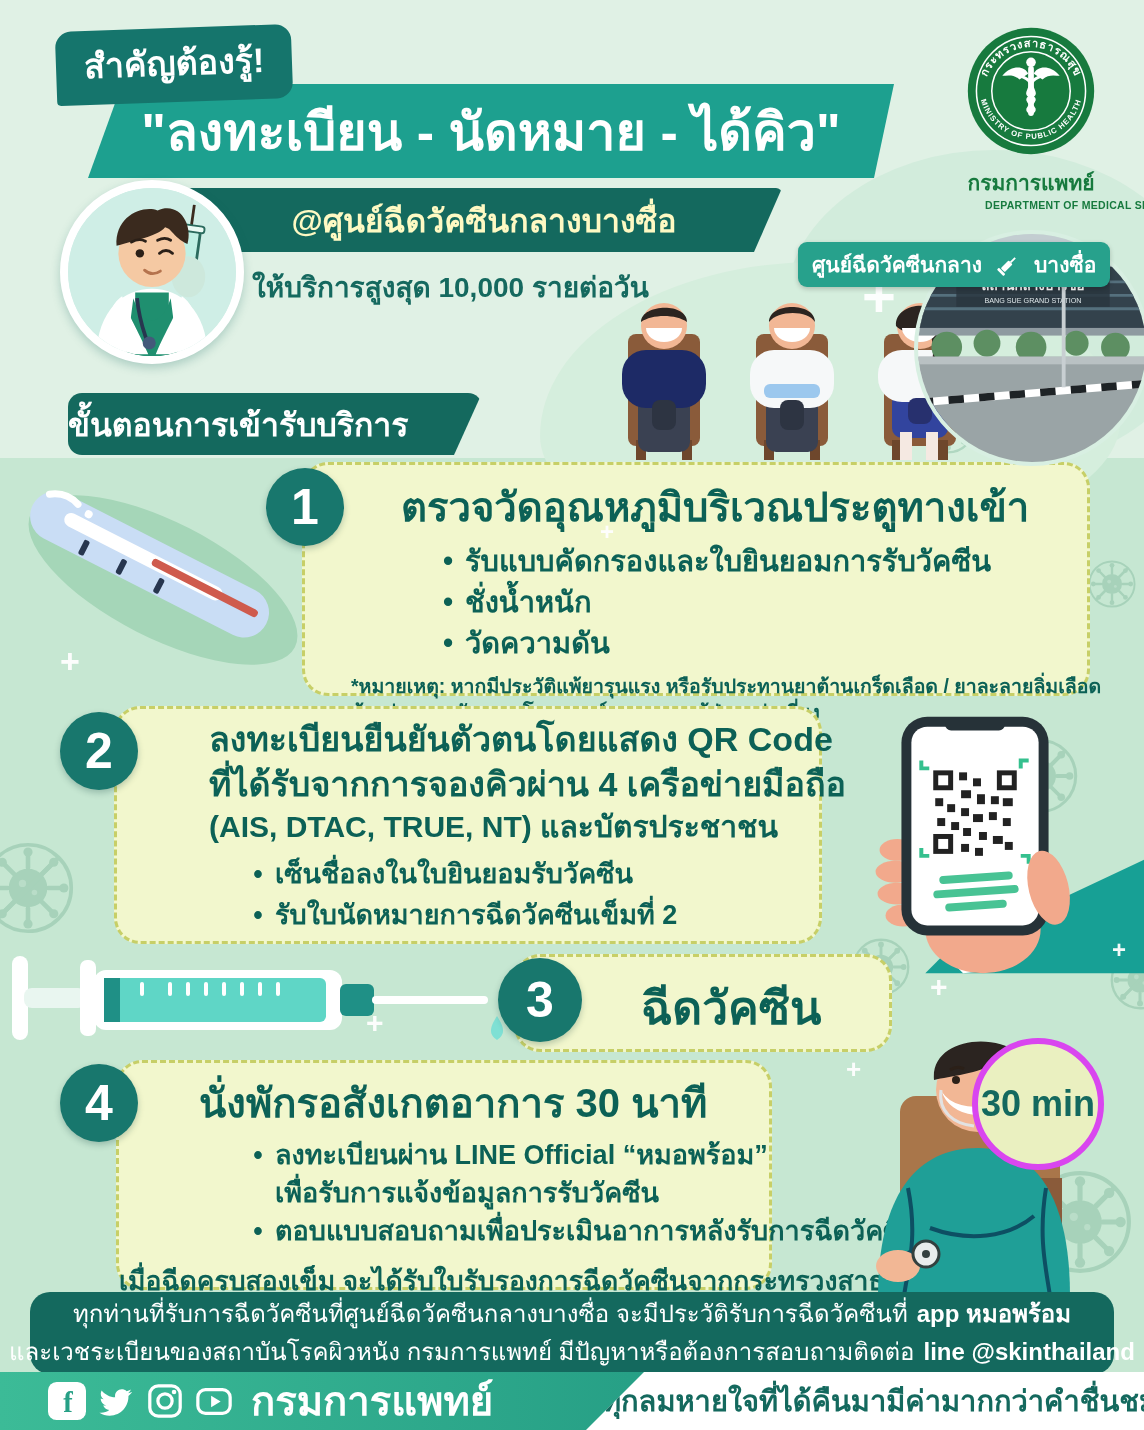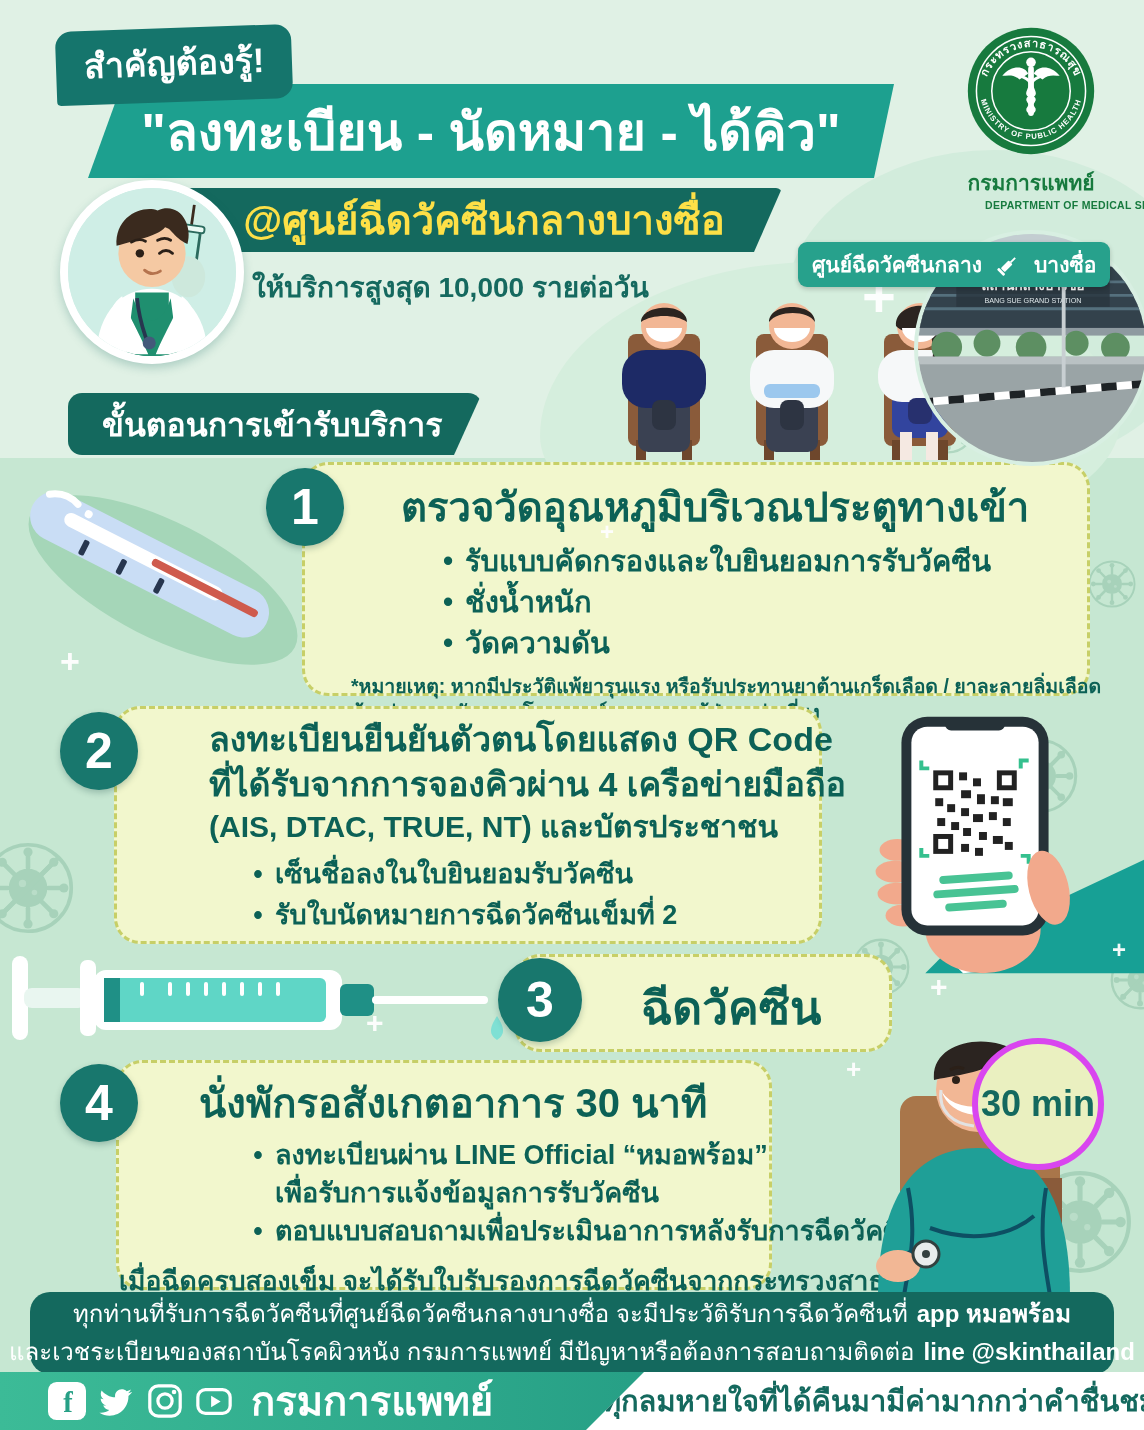--- a/index.html
+++ b/index.html
@@ -24,21 +24,21 @@
     position:absolute;left:88px;top:84px;width:806px;height:94px;background:#1da08f;z-index:4;
     clip-path:polygon(34px 0,100% 0,calc(100% - 20px) 100%,0 100%);
     display:flex;align-items:center;justify-content:center;
   }
   .headline-band span{color:#fff;font-weight:bold;font-size:52px;white-space:nowrap;}
   .sub-band{
     position:absolute;left:186px;top:188px;width:596px;height:64px;background:#14695e;z-index:4;
     clip-path:polygon(0 0,100% 0,calc(100% - 28px) 100%,0 100%);
     border-radius:6px;display:flex;align-items:center;justify-content:center;
   }
-  .sub-band span{color:#fde047;font-weight:bold;font-size:40px;white-space:nowrap;}
+  .sub-band span{color:#fef9c3;font-weight:bold;font-size:32px;white-space:nowrap;}
 
   .logo-wrap{position:absolute;left:938px;top:24px;width:186px;text-align:center;z-index:5;}
   .logo-wrap .org-th{color:#177a3e;font-weight:bold;font-size:21px;margin-top:4px;white-space:nowrap;}
   .logo-wrap .org-en{color:#177a3e;font-weight:bold;font-size:10.5px;letter-spacing:.3px;white-space:nowrap;padding-left:47px;}
 
   .doctor-avatar{
     position:absolute;left:60px;top:180px;width:184px;height:184px;border-radius:50%;
     background:#cfeee6;border:8px solid #fff;z-index:7;overflow:hidden;
     box-shadow:0 4px 10px rgba(20,105,94,.25);
   }
@@ -56,21 +56,21 @@
   .photo-badge{
     position:absolute;left:798px;top:242px;z-index:6;background:#27a18c;border-radius:9px;
     color:#fff;font-weight:bold;font-size:21px;padding:6px 14px;display:flex;align-items:center;gap:14px;
     box-shadow:0 2px 5px rgba(0,0,0,.2);white-space:nowrap;
   }
   .people{position:absolute;left:596px;top:292px;width:380px;height:168px;z-index:5;}
 
   .steps-ribbon{
     position:absolute;left:68px;top:393px;width:414px;height:62px;background:#14695e;z-index:6;
     clip-path:polygon(0 0,100% 0,calc(100% - 28px) 100%,0 100%);
-    border-radius:14px;display:flex;align-items:center;padding-left:34px;
+    border-radius:14px;display:flex;align-items:center;
   }
   .steps-ribbon span{color:#fff;font-weight:bold;font-size:32px;white-space:nowrap;}
 
   
   .card{position:absolute;background:#f2f7cd;border:3px dashed #c7cf67;border-radius:26px;z-index:3;}
   .step-num{
     position:absolute;width:78px;height:78px;border-radius:50%;background:#18776d;color:#fff;
     display:flex;align-items:center;justify-content:center;font-weight:bold;font-size:50px;z-index:8;
     box-shadow:0 3px 6px rgba(10,60,54,.25);
   }

